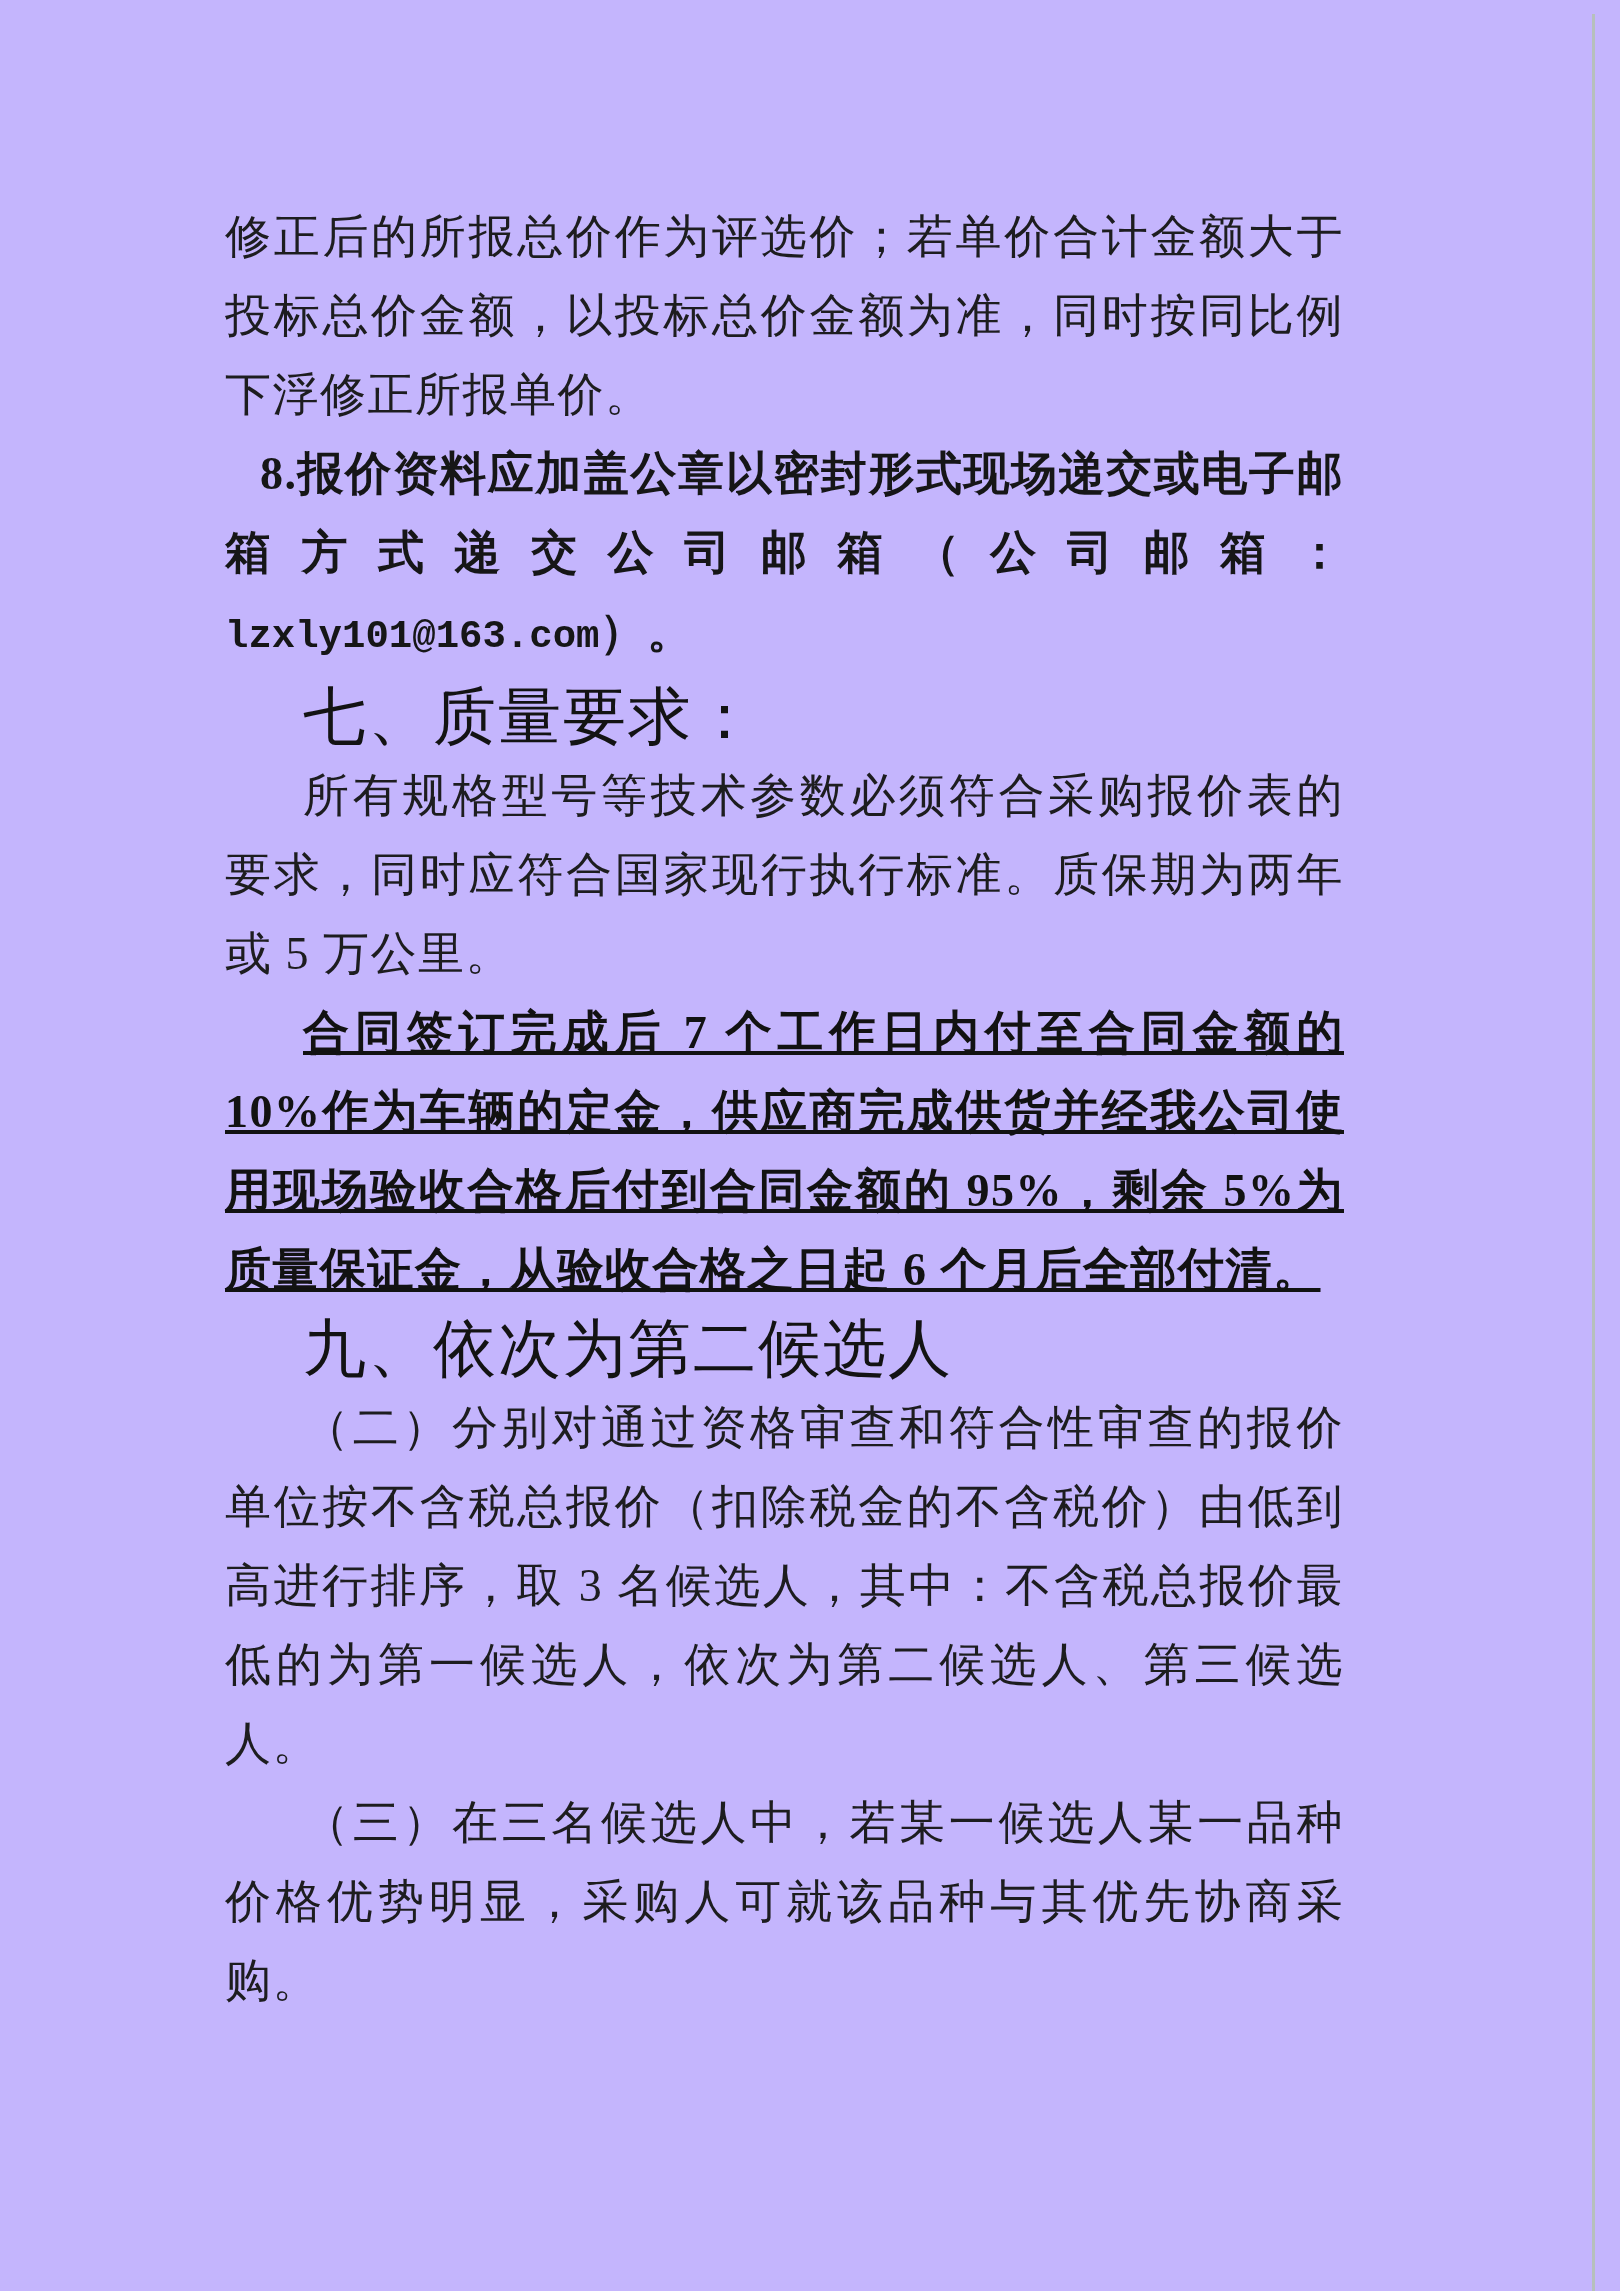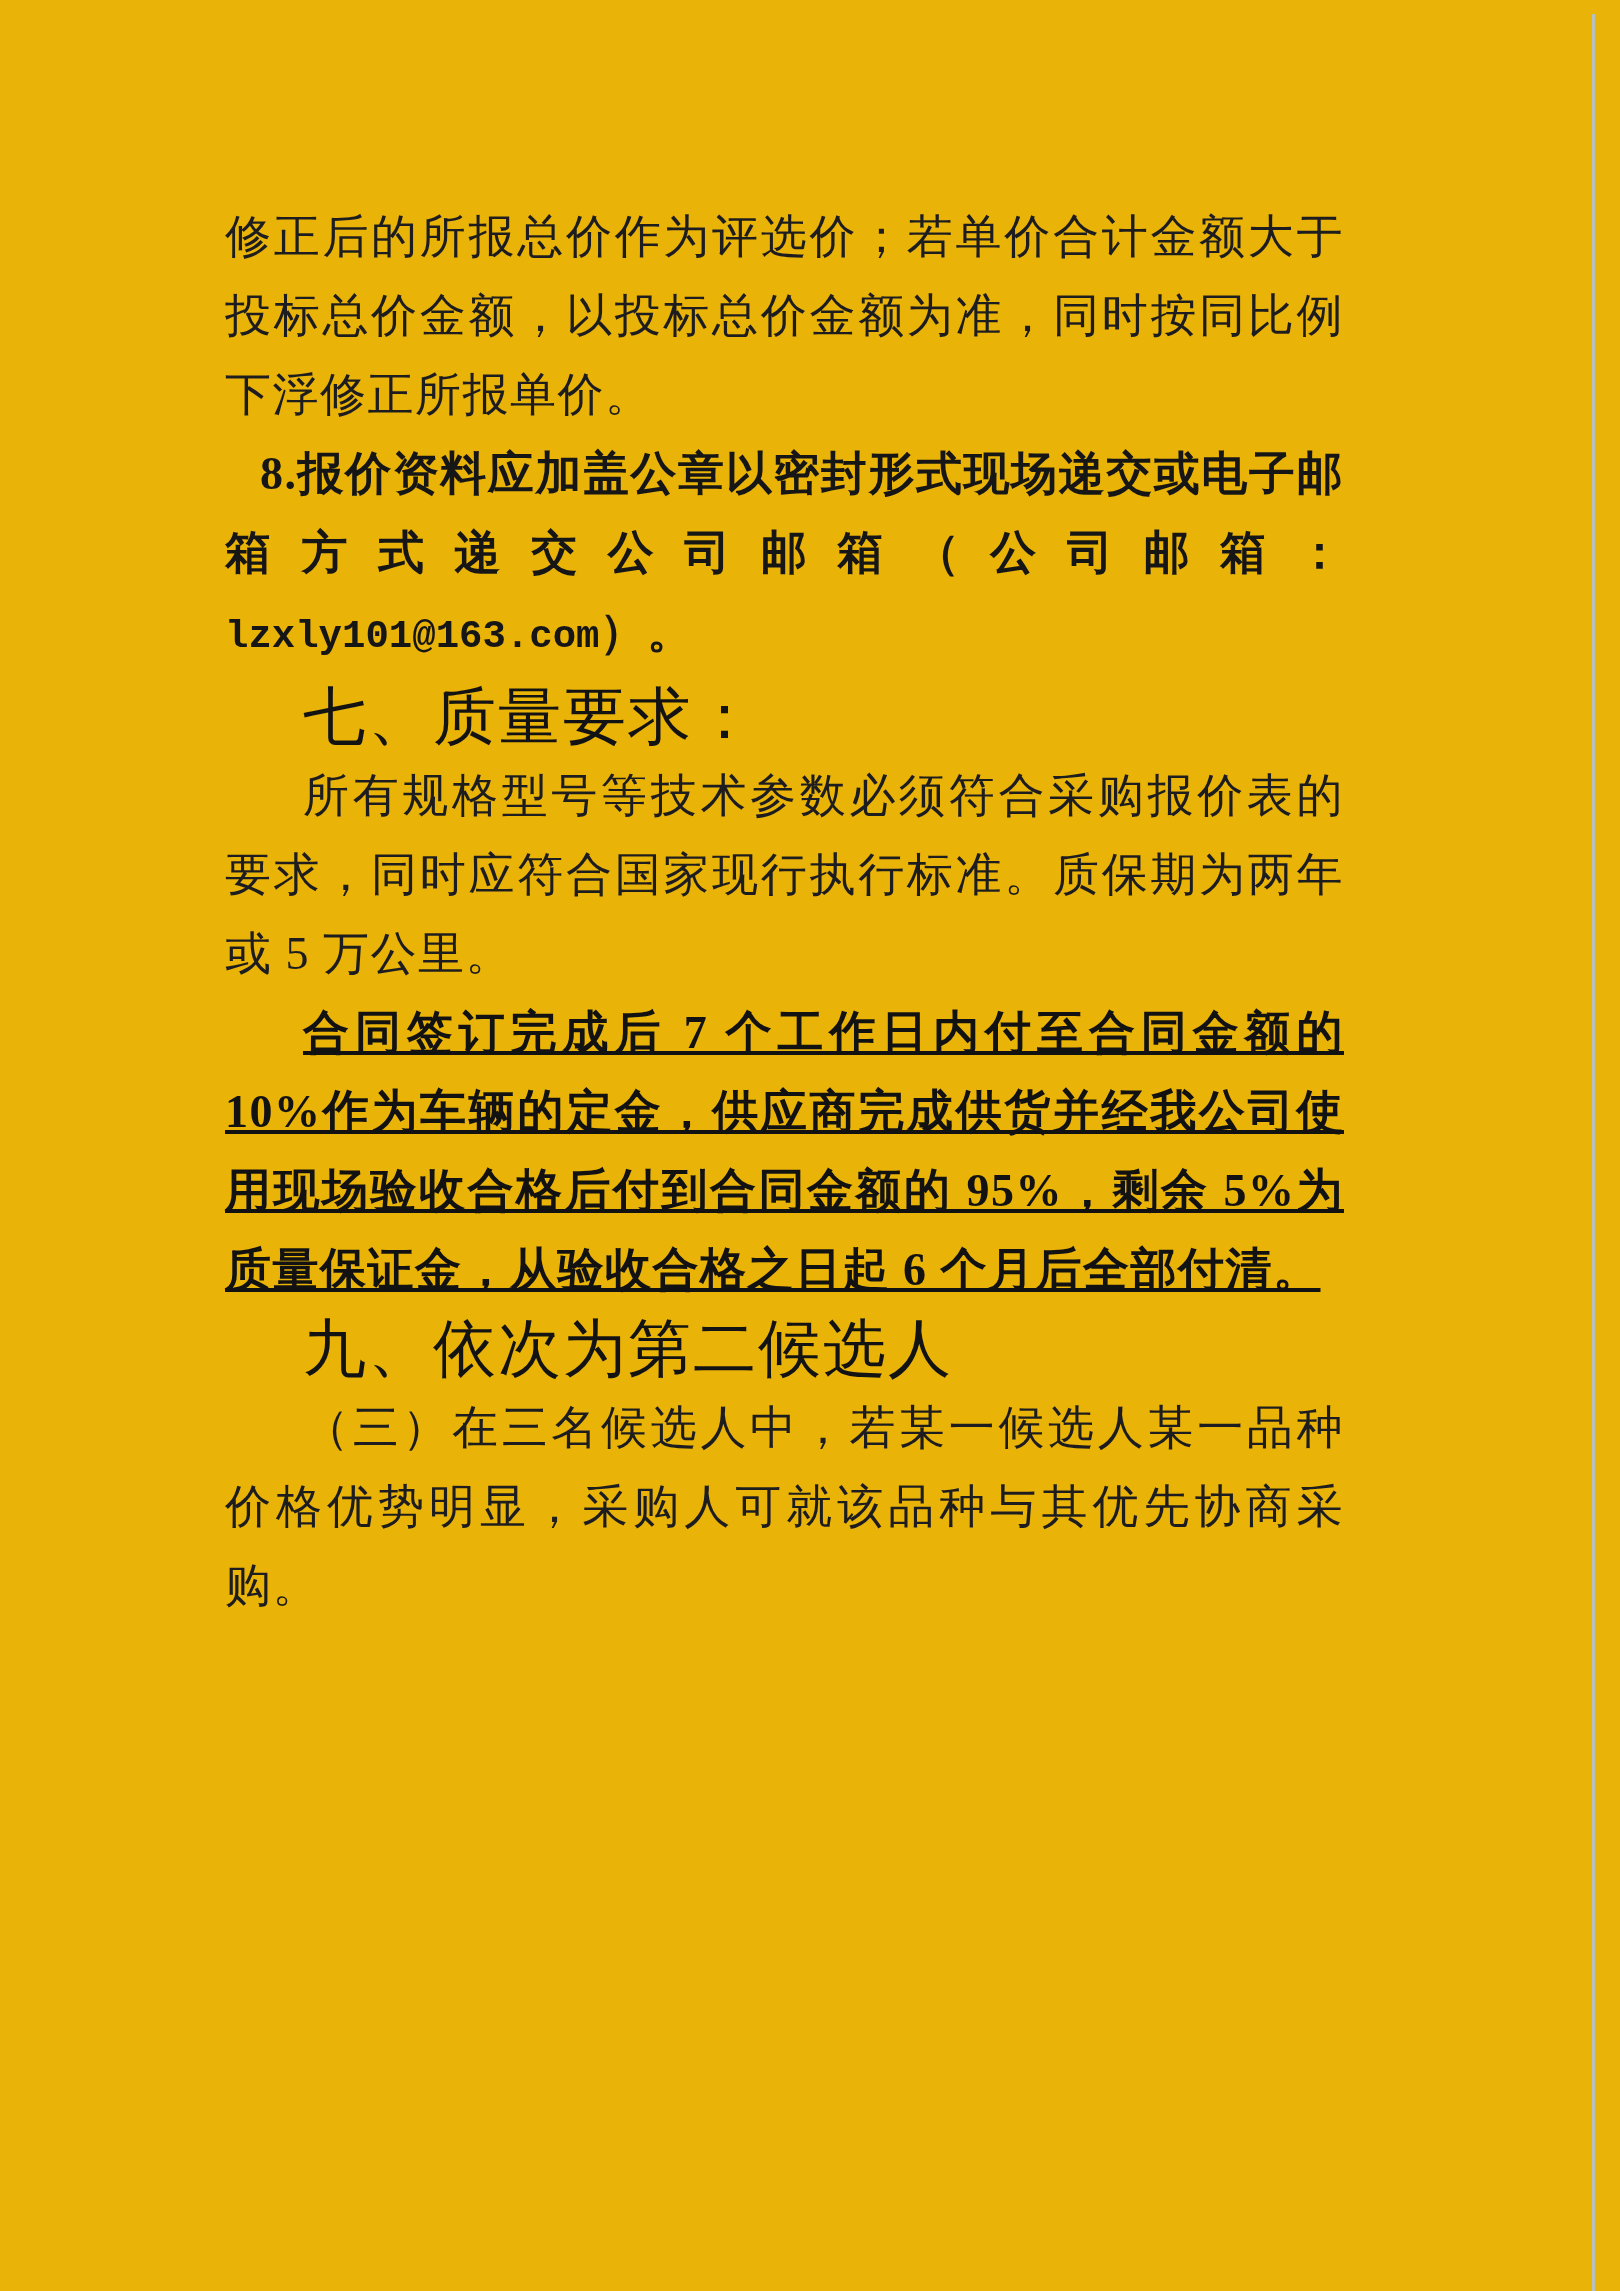--- a/index.html
+++ b/index.html
@@ -1,20 +1,20 @@
 <!DOCTYPE html>
 <html><head>
 <meta charset="utf-8">
 <style>
   html,body{margin:0;padding:0;background:#e8e8e8;}
   .page{
     position:relative;
     width:1620px;
     height:2292px;
-    background:#eab308;
+    background:#c4b5fd;
     overflow:hidden;
     font-family:"Liberation Serif","DejaVu Serif",serif;
   }
   .scan-line{
     position:absolute;
     left:1592px;
     top:13.7px;
     width:2.9px;
     height:2278px;
     background:#b6c0bc;
@@ -65,18 +65,19 @@
     <p class="indent heading">七、质量要求：</p>
 
     <p class="indent">所有规格型号等技术参数必须符合采购报价表的要求，同时应符合国家现行执行标准。质保期为两年或 5 万公里。</p>
 
 
     <p class="indent bold-body">合同签订完成后 7 个工作日内付至合同金额的 10%作为车辆的定金，供应商完成供货并经我公司使用现场验收合格后付到合同金额的 95%，剩余 5%为质量保证金，从验收合格之日起 6 个月后全部付清。</p>
 
     <p class="indent heading">九、依次为第二候选人</p>
 
 
+    <p class="indent">（二）分别对通过资格审查和符合性审查的报价单位按不含税总报价（扣除税金的不含税价）由低到高进行排序，取 3 名候选人，其中：不含税总报价最低的为第一候选人，依次为第二候选人、第三候选人。</p>
 
     <p class="indent">（三）在三名候选人中，若某一候选人某一品种价格优势明显，采购人可就该品种与其优先协商采购。</p>
 
   </div>
 </div>
 
 
 </body></html>

